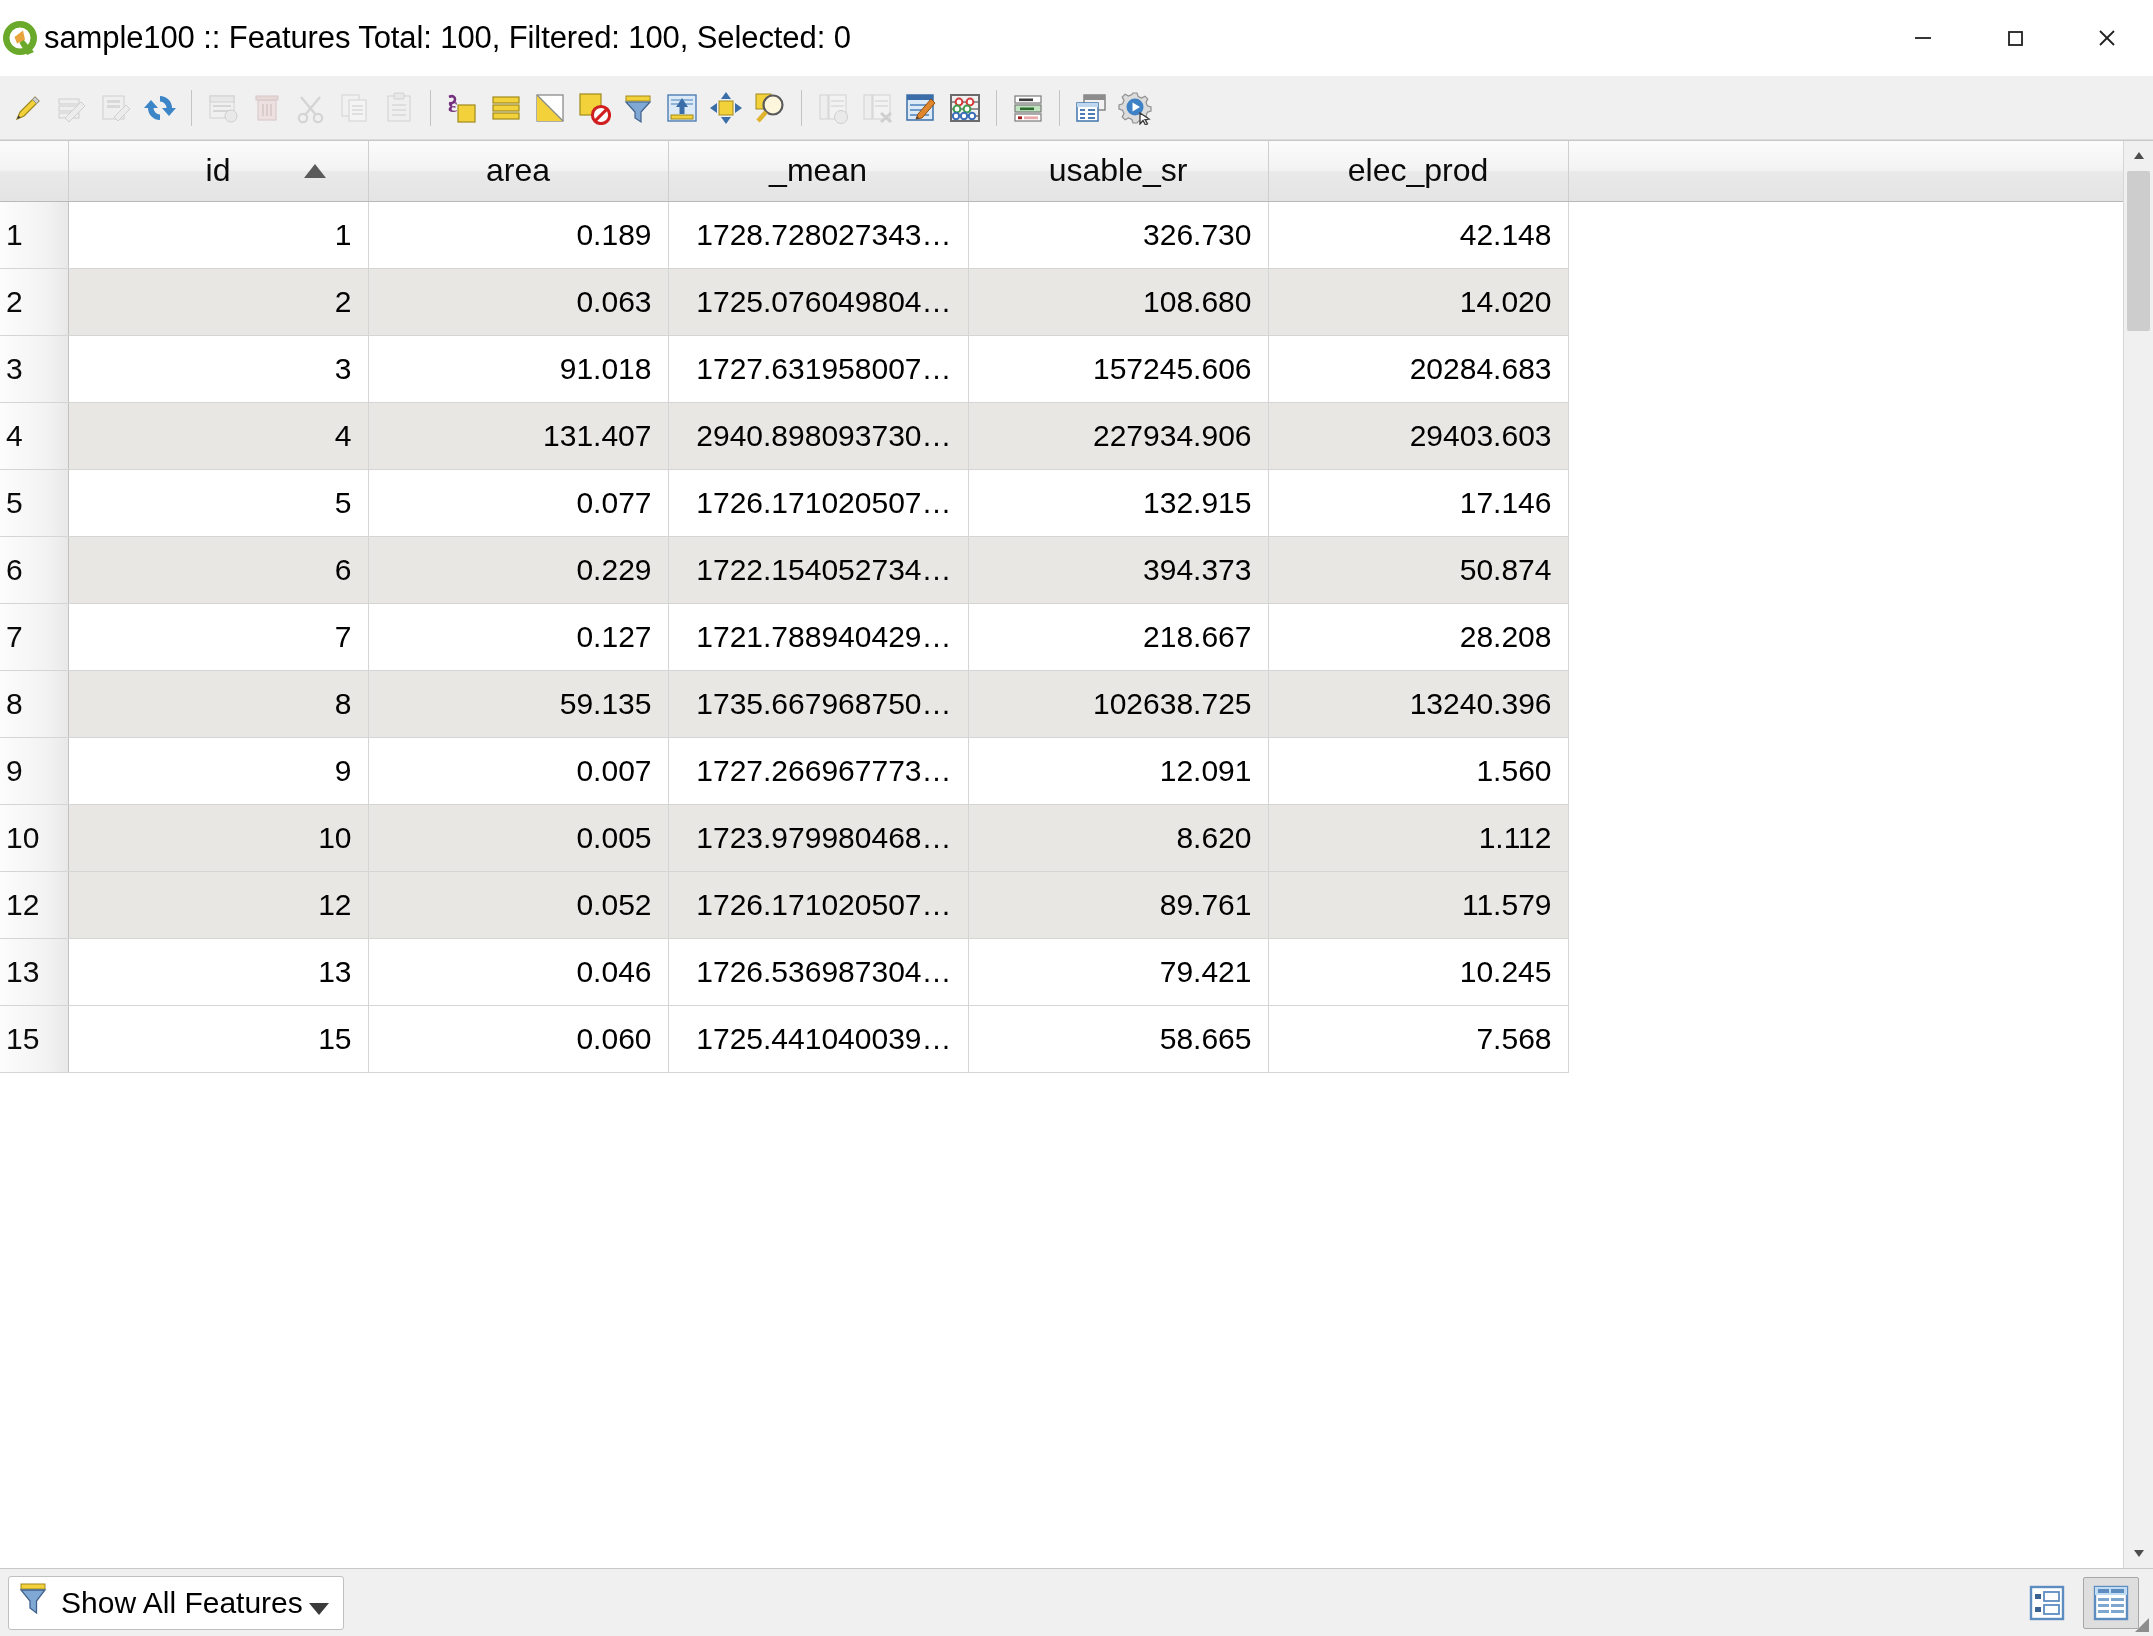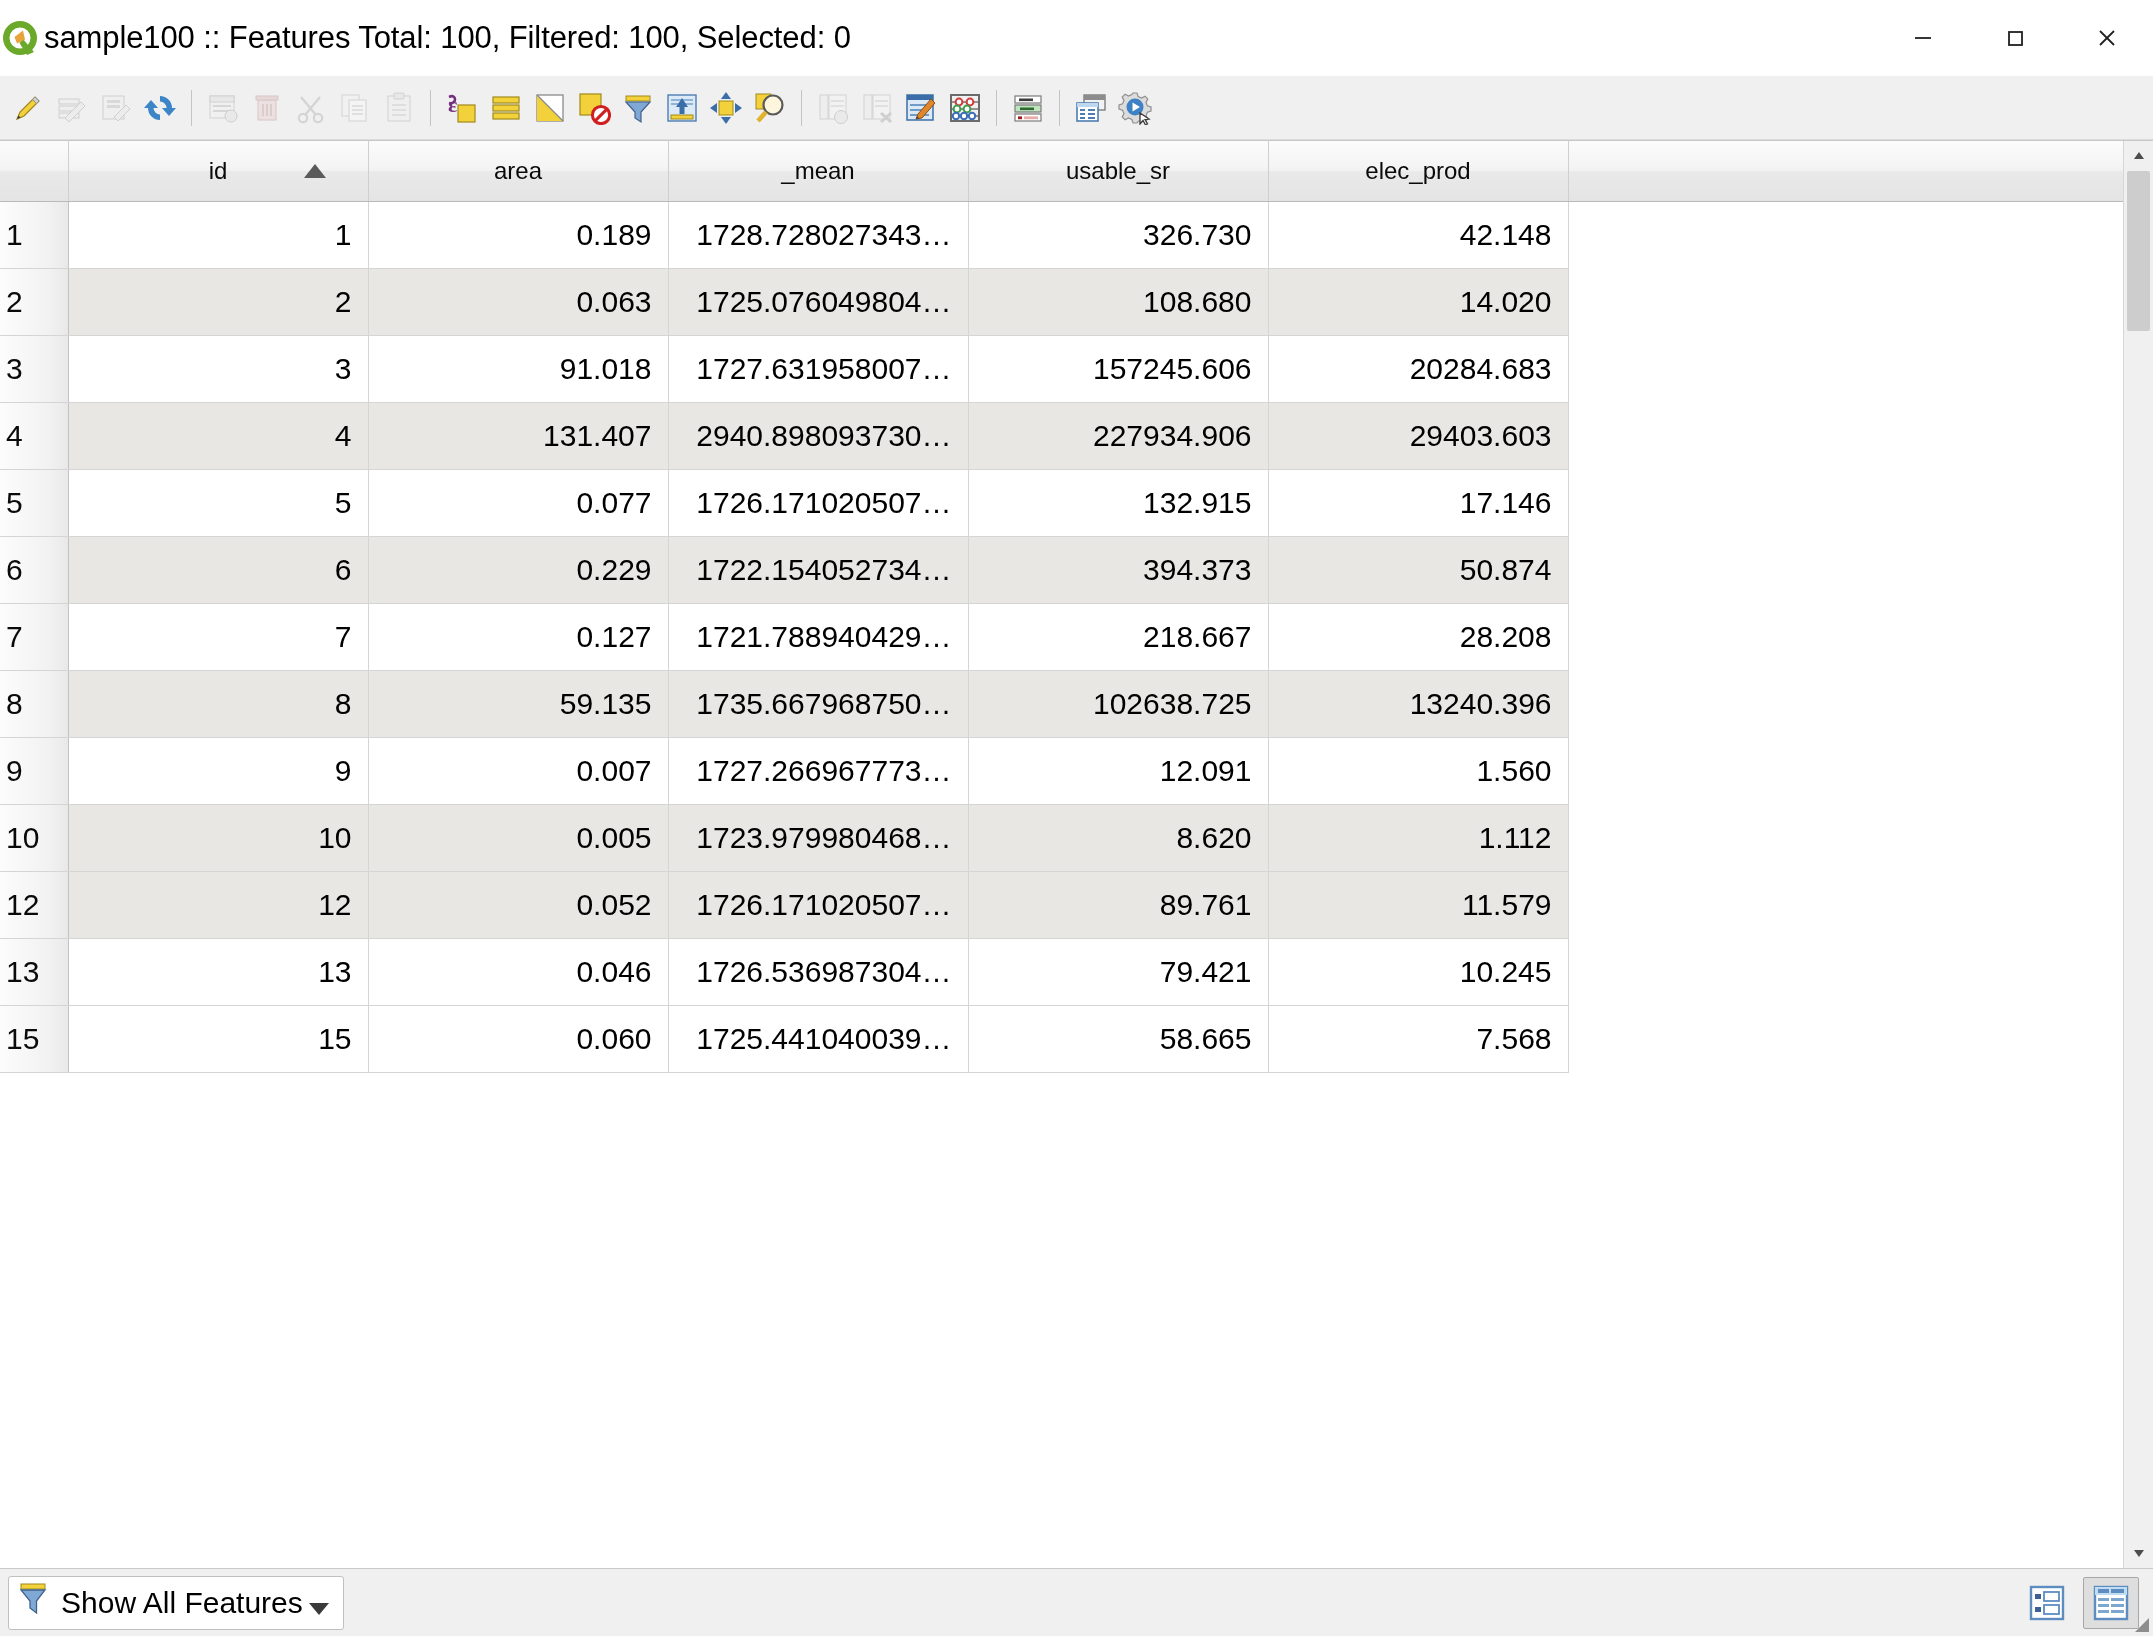--- a/index.html
+++ b/index.html
@@ -116,21 +116,21 @@
   table.attr col.c-usr    { width: 300px; }
   table.attr col.c-elec   { width: 300px; }
   table.attr col.c-fill   { width: auto; }
 
   table.attr thead th {
     height: 60px;
     background: linear-gradient(to bottom, #fbfbfb 0%, #f3f3f3 48%, #e9e9e9 52%, #e4e4e4 100%);
     border-right: 1px solid #cfcfcf;
     border-bottom: 1px solid #b9b9b9;
     font-weight: normal;
-    font-size: 24px;
+    font-size: 32px;
     color: #0a0a0a;
     text-align: center;
     padding: 0 14px;
     position: relative;
     white-space: nowrap;
     overflow: hidden;
   }
   table.attr thead th.corner { border-right: 1px solid #cfcfcf; }
   table.attr thead th.filler { border-right: none; }
   .sort-arrow {

